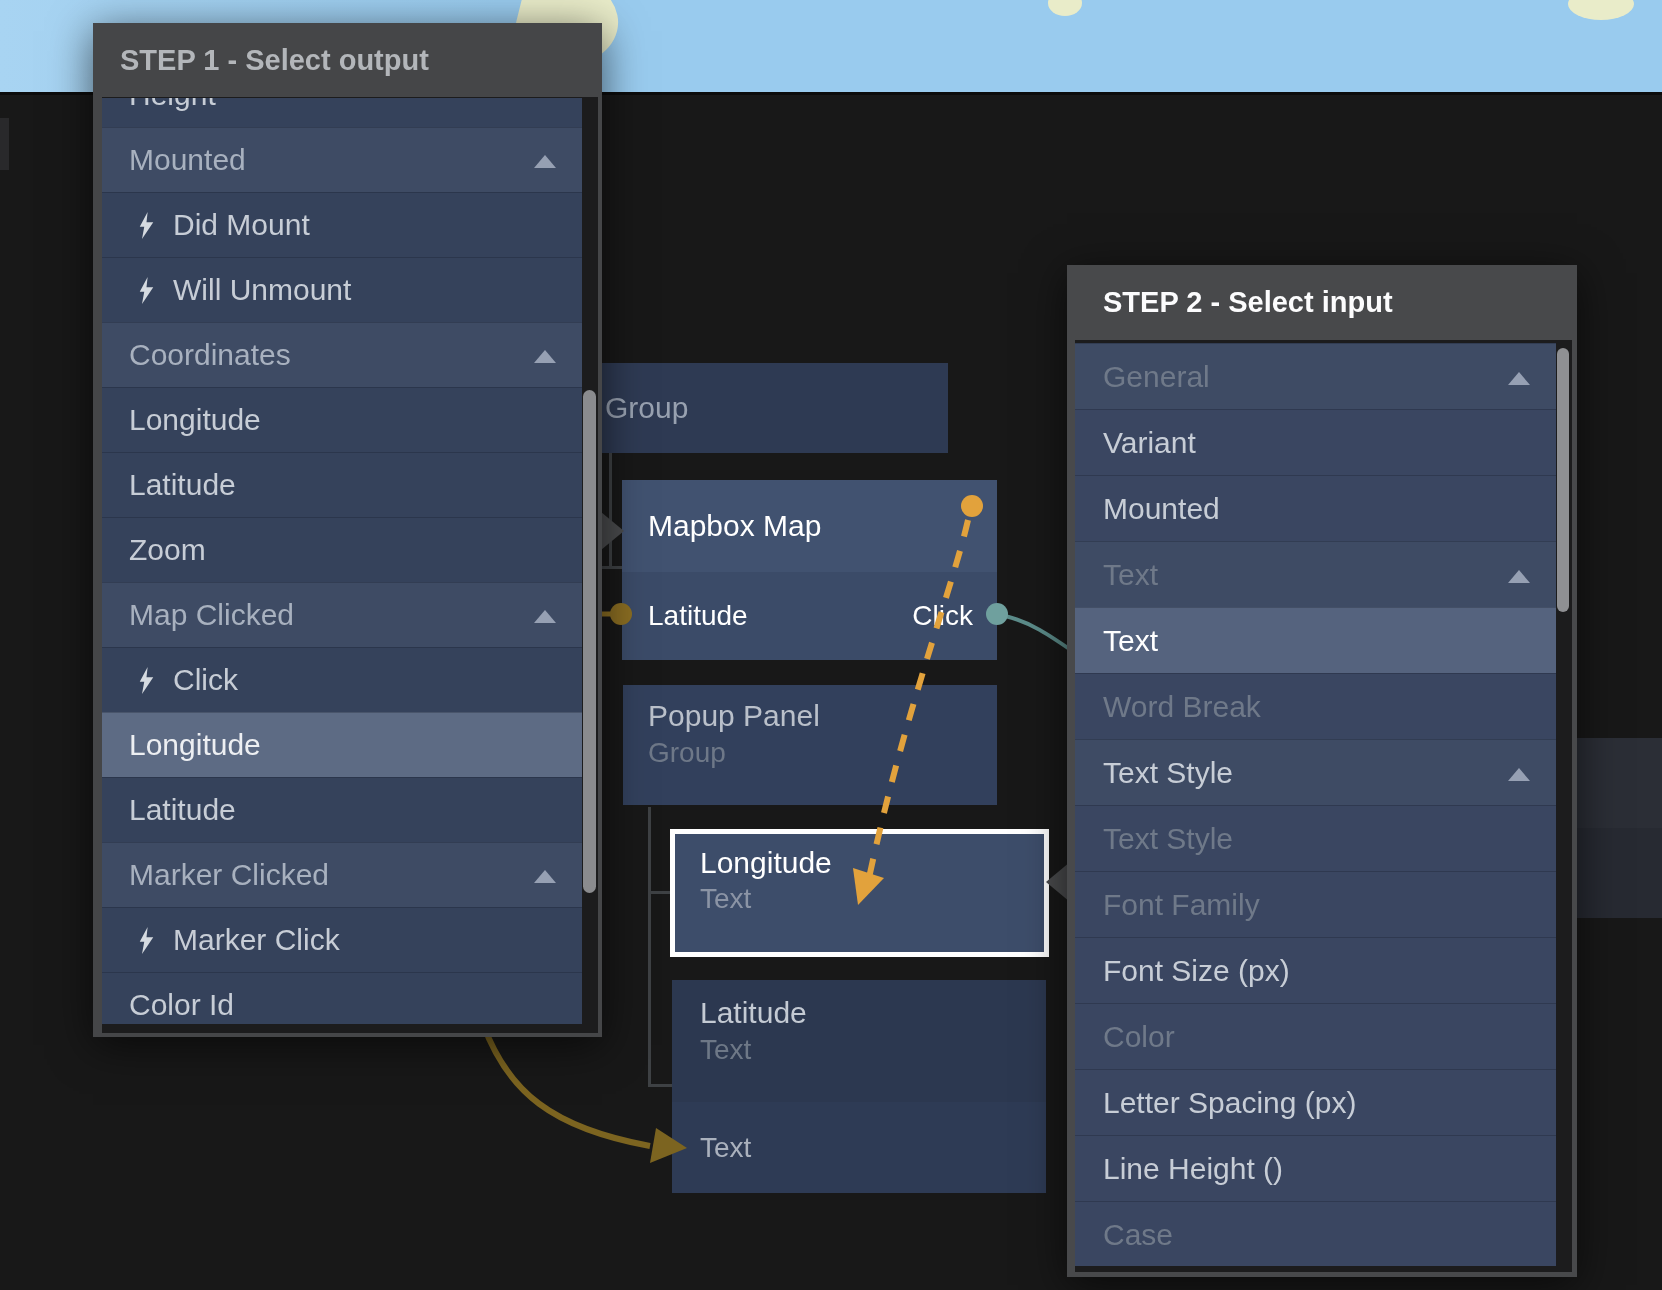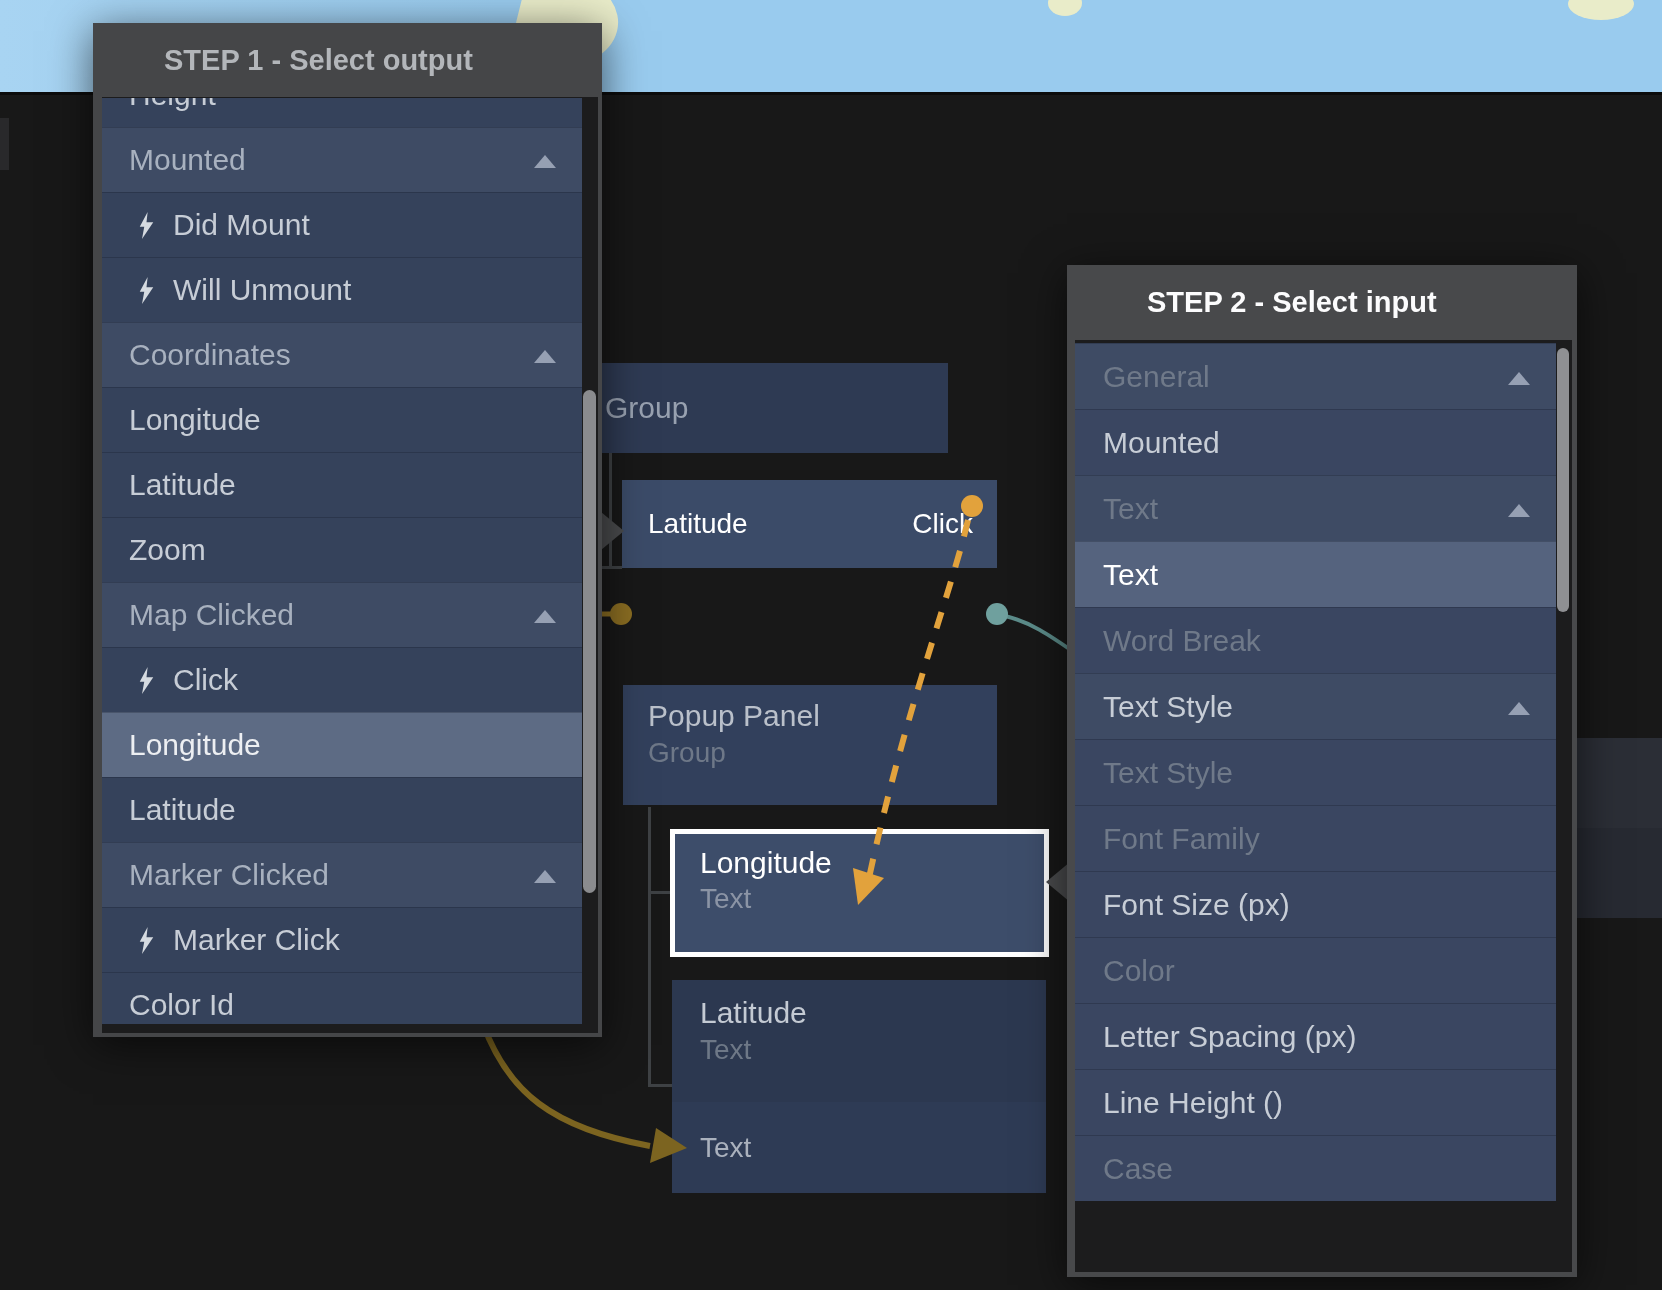--- a/index.html
+++ b/index.html
@@ -47,21 +47,21 @@
 
   
   .ptr{position:absolute;width:0;height:0;}
   .ptr-step1{left:601px;top:512px;border-top:19px solid transparent;border-bottom:19px solid transparent;border-left:23px solid #4a4b4d;}
   .ptr-step2{left:1046px;top:862px;border-top:20px solid transparent;border-bottom:20px solid transparent;border-right:24px solid #4a4b4d;}
 
   
   .wires{position:absolute;left:0;top:0;width:1662px;height:1290px;z-index:5;pointer-events:none;}
 
   
-  .panel{position:absolute;z-index:10;box-shadow:0 8px 40px rgba(0,0,0,.6);padding-left:44px;}
+  .panel{position:absolute;z-index:10;box-shadow:0 8px 40px rgba(0,0,0,.6);}
   .panel-header{display:flex;align-items:center;font-weight:bold;font-size:29px;}
   .panel-body{position:absolute;background:#1c1c1d;}
   .list-viewport{position:absolute;overflow:hidden;}
   .row{display:flex;align-items:center;font-size:30px;position:relative;border-top:1px solid rgba(16,20,30,0.25);}
   .row .arrow{position:absolute;right:26px;top:50%;margin-top:-5px;width:0;height:0;
     border-left:11px solid transparent;border-right:11px solid transparent;border-bottom:13px solid #96a0b3;}
   .bolt{width:15px;height:27px;margin:0 19px 0 10px;flex:0 0 auto;color:#d5dae0;}
   .thumb{position:absolute;border-radius:7px;background:#8a8b8e;}
 
   .step1-panel{left:93px;top:23px;width:509px;height:1014px;background:#454648;}
@@ -101,20 +101,23 @@
   <div class="tree" style="left:609px;top:453px;width:3px;height:113px;"></div>
   <div class="tree" style="left:648px;top:807px;width:3px;height:280px;"></div>
   <div class="tree" style="left:648px;top:891px;width:22px;height:3px;"></div>
   <div class="tree" style="left:648px;top:1084px;width:24px;height:3px;"></div>
 
   <div class="node group-node">
     <span class="title">Group</span>
   </div>
 
   <div class="node mapbox-node">
+    <div class="mapbox-title">
+      <span class="title">Mapbox Map</span>
+    </div>
     <div class="mapbox-ports">
       <span>Latitude</span>
       <span>Click</span>
     </div>
   </div>
 
   <div class="node popup-node">
     <span class="title">Popup Panel</span>
     <span class="subtitle">Group</span>
   </div>
@@ -231,20 +234,23 @@
       <span>STEP 2 - Select input</span>
     </div>
     <div class="panel-body">
       <div class="list-viewport">
         <div class="list-content">
             <div class="row header dim">
               <span>General</span>
               <span class="arrow"></span>
             </div>
             <div class="row item">
+              <span>Variant</span>
+            </div>
+            <div class="row item">
               <span>Mounted</span>
             </div>
             <div class="row header dim">
               <span>Text</span>
               <span class="arrow"></span>
             </div>
             <div class="row item selected">
               <span>Text</span>
             </div>
             <div class="row item dim">

